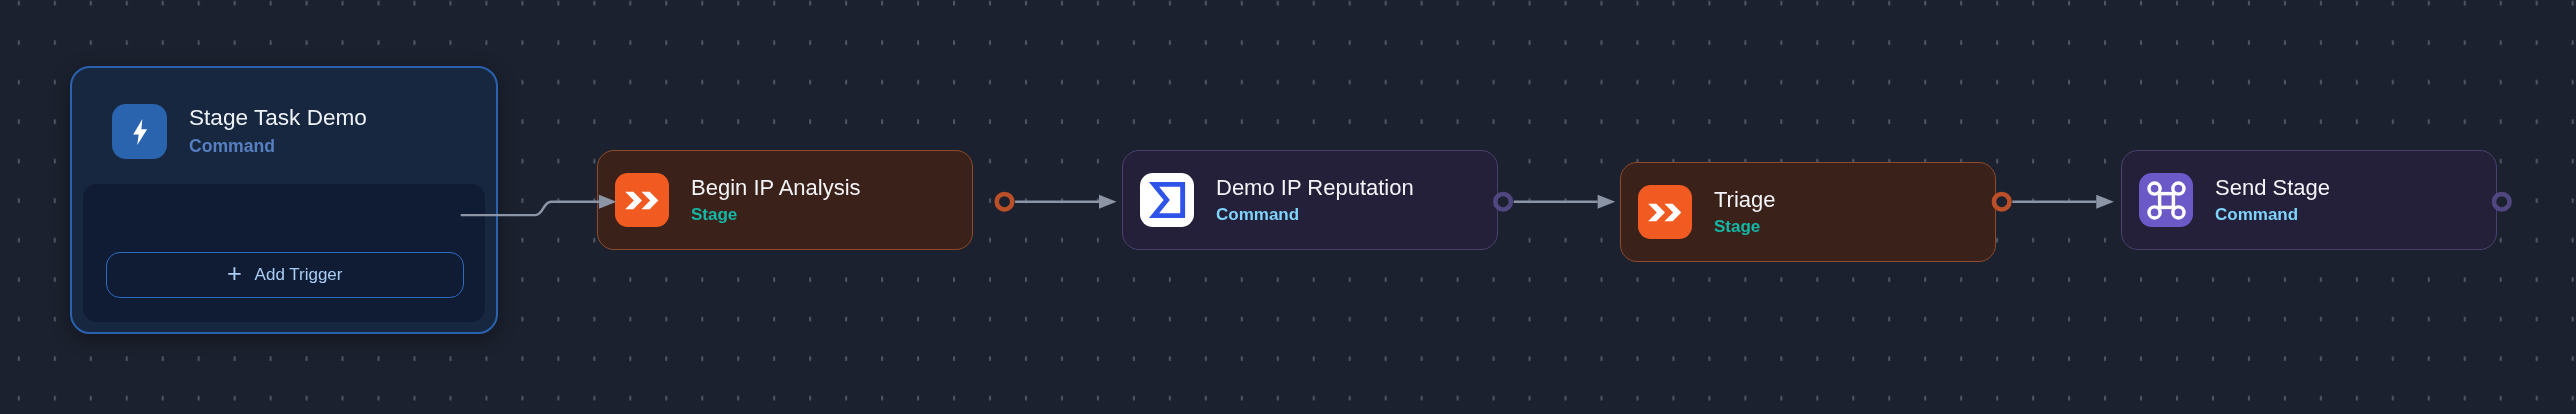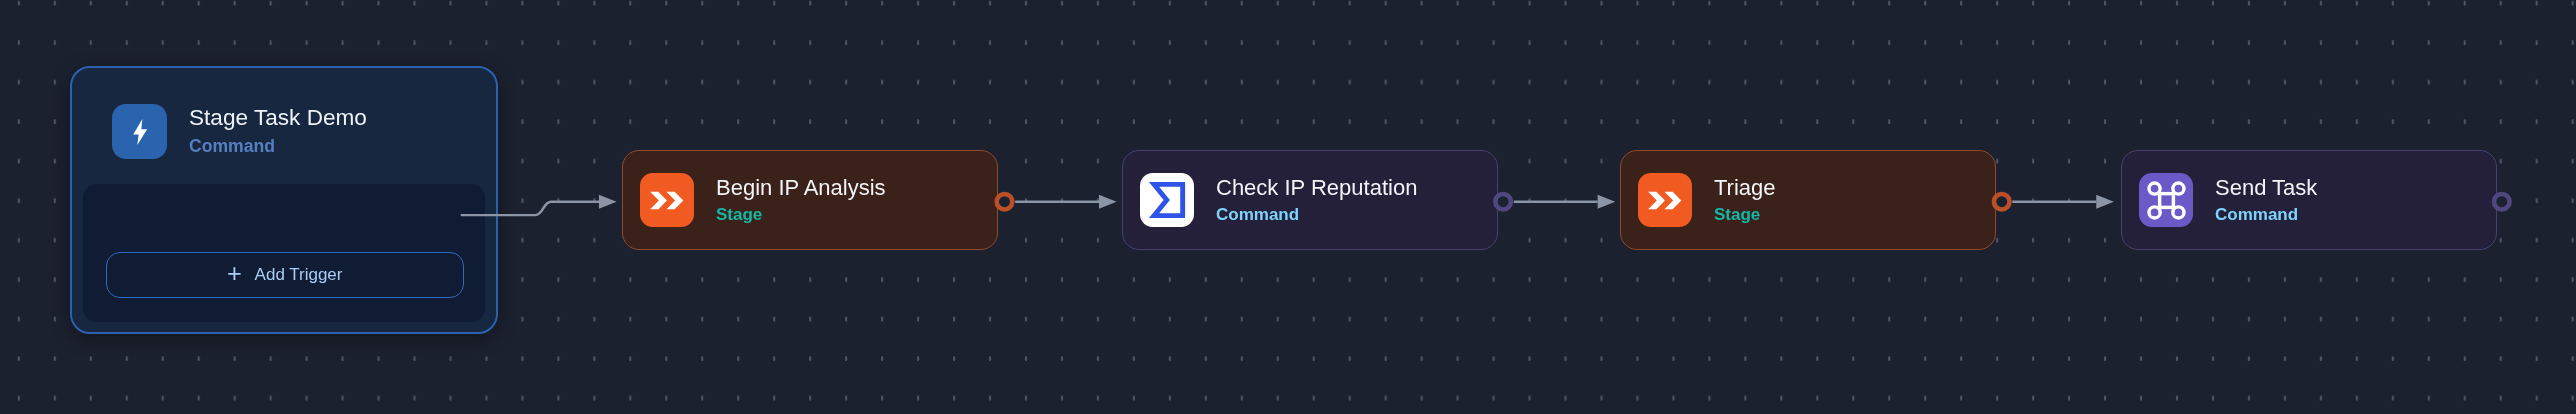--- a/index.html
+++ b/index.html
@@ -61,21 +61,21 @@
   }
   .icon-orange{background:#f15b22;}
   .icon-white{background:#ffffff;}
   .icon-purple{background:#6c59c8;}
   .node-text{display:flex;flex-direction:column;justify-content:center;}
   .node-title{font-size:22px;color:#f2f4f7;line-height:1.15;}
   .node-type{font-size:17px;font-weight:700;margin-top:5px;}
   .type-stage{color:#14b8a6;}
   .type-command{color:#7dd3fc;}
 
-  .n0{left:622px;} .n1{left:1122px;} .n2{left:1620px;} .n3{left:2121px;}
+  .n0{left:597px;} .n1{left:1122px;} .n2{left:1620px;margin-top:12px;} .n3{left:2121px;}
 </style>
 </head>
 <body>
 
 <div class="canvas">
 
   <svg class="layer bg-layer" viewBox="0 0 3650 587" width="2576" height="414">
     <defs>
       <pattern id="dots" width="51" height="56" patternUnits="userSpaceOnUse" patternTransform="translate(24,1)">
         <rect width="3" height="7" rx="1.5" fill="#4f5564"></rect>
@@ -117,21 +117,21 @@
     </div>
   </div>
 
   <div class="node command n1">
     <div class="node-icon icon-white">
       <svg width="54" height="54" viewBox="0 0 100 100">
         <path d="M26 21 H79 V79 H26 L49.5 50 Z" fill="none" stroke="#2d53e8" stroke-width="9" stroke-linejoin="miter"></path>
       </svg>
     </div>
     <div class="node-text">
-      <div class="node-title">Check IP Reputation</div>
+      <div class="node-title">Demo IP Reputation</div>
       <div class="node-type type-command">Command</div>
     </div>
   </div>
 
   <div class="node stage n2">
     <div class="node-icon icon-orange">
       <svg width="51" height="51" viewBox="0 0 100 100">
         <path d="M16 33 H32 L49 50 L32 67 H16 L33 50 Z" fill="#ffffff"></path>
         <path d="M48 33 H64 L81 50 L64 67 H48 L65 50 Z" fill="#ffffff"></path>
       </svg>
@@ -146,21 +146,21 @@
     <div class="node-icon icon-purple">
       <svg width="53" height="53" viewBox="0 0 100 100">
         <rect x="37" y="37" width="26" height="26" fill="none" stroke="#ffffff" stroke-width="6.5"></rect>
         <circle cx="27.5" cy="27.5" r="10.5" fill="none" stroke="#ffffff" stroke-width="6.5"></circle>
         <circle cx="72.5" cy="27.5" r="10.5" fill="none" stroke="#ffffff" stroke-width="6.5"></circle>
         <circle cx="27.5" cy="72.5" r="10.5" fill="none" stroke="#ffffff" stroke-width="6.5"></circle>
         <circle cx="72.5" cy="72.5" r="10.5" fill="none" stroke="#ffffff" stroke-width="6.5"></circle>
       </svg>
     </div>
     <div class="node-text">
-      <div class="node-title">Send Task</div>
+      <div class="node-title">Send Stage</div>
       <div class="node-type type-command">Command</div>
     </div>
   </div>
 
   <svg class="layer edges-layer" viewBox="0 0 3650 587" width="2576" height="414">
 
     <g>
       <path d="M652 305 H758 C769 305 769 286 780 286 H849" fill="none" stroke="#8c95a6" stroke-width="3.5"></path>
       <polygon points="873,286 848,276 848,296" fill="#8c95a6"></polygon>
     </g>

